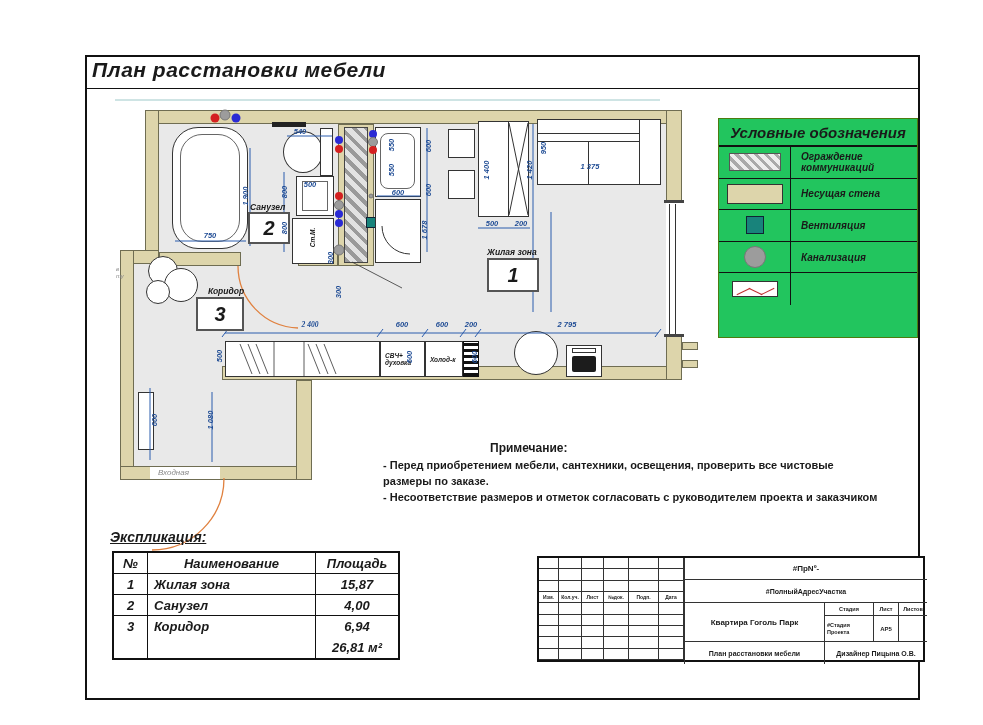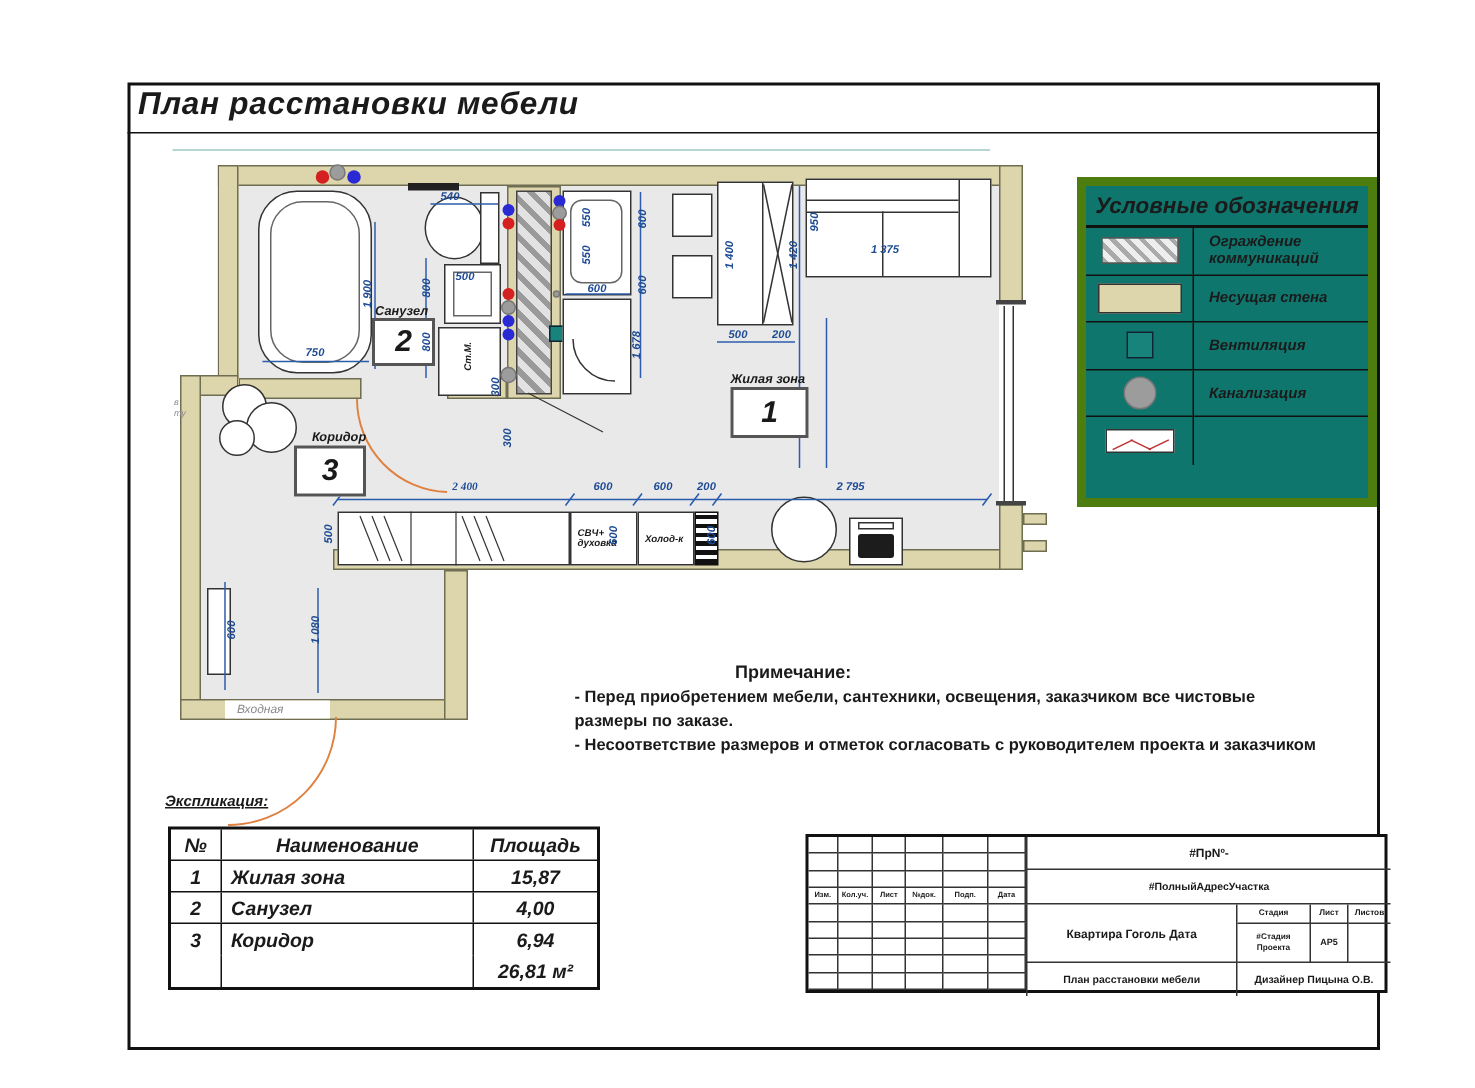--- a/index.html
+++ b/index.html
@@ -26,21 +26,21 @@
   .dim{position:absolute;color:var(--dim);font-size:7.5px;font-weight:bold;font-style:italic;white-space:nowrap;transform:translate(-50%,-50%);z-index:7}
   .dim.v{transform:translate(-50%,-50%) rotate(-90deg)}
   .roomlbl{position:absolute;font-size:8.5px;font-weight:bold;font-style:italic;z-index:7}
   .roombox{position:absolute;background:#fff;border:2px solid #555;display:flex;align-items:center;justify-content:center;font-size:20px;font-weight:bold;font-style:italic;z-index:7}
   .tinylbl{position:absolute;font-size:6.5px;font-weight:bold;font-style:italic;z-index:7;line-height:7px}
   .graylbl{position:absolute;font-size:8px;font-style:italic;color:#8a8a8a;z-index:7}
   svg.overlay{position:absolute;left:0;top:0;z-index:5;pointer-events:none}
   .plan-el{z-index:4}
 
   
-  .legend{position:absolute;left:718px;top:118px;width:200px;height:220px;border:6px solid #4d7c0f;background:#0f766e;z-index:8}
+  .legend{position:absolute;left:718px;top:118px;width:200px;height:220px;border:1px solid #4d7c0f;background:#22c55e;z-index:8}
   .legend-title{height:28px;border-bottom:2px solid #111;display:flex;align-items:center;justify-content:center;font-size:15px;font-weight:bold;font-style:italic}
   .lg-row{height:31.6px;border-bottom:1px solid #111;display:flex}
   .lg-row:last-child{border-bottom:none}
   .lg-sym{width:72px;border-right:1px solid #111;display:flex;align-items:center;justify-content:center;gap:8px}
   .lg-lab{flex:1;display:flex;align-items:center;padding-left:10px;font-size:10px;font-weight:bold;font-style:italic;line-height:11px}
   .lg-wall{width:56px;height:20px;background:var(--wall);border:1px solid #333}
   .lg-hatch{width:52px;height:18px;background:repeating-linear-gradient(45deg,#aaa 0 3px,#eee 3px 7px);border:1px solid #555}
   .lg-vent{width:18px;height:18px;background:var(--vent);border:1px solid #123}
   .lg-sewer{width:22px;height:22px;background:var(--sewer);border:1px solid #777;border-radius:50%}
   .lg-dot{width:13px;height:13px;border-radius:50%}
@@ -49,34 +49,34 @@
   .lg-meter .s1{left:3px;top:9px;transform:rotate(-26deg)}
   .lg-meter .s2{left:15px;top:9px;transform:rotate(26deg)}
   .lg-meter .s3{left:27px;top:9px;transform:rotate(-26deg)}
 
   
   .notes{position:absolute;left:383px;top:441px;width:560px;z-index:8}
   .notes .nt{font-size:12px;font-weight:bold;margin-left:107px;margin-bottom:2px}
   .notes .nl{font-size:11px;font-weight:bold;line-height:16px}
 
   
-  .expl-title{position:absolute;left:110px;top:529px;font-size:10px;font-weight:bold;font-style:italic;text-decoration:underline;z-index:8}
+  .expl-title{position:absolute;left:110px;top:529px;font-size:14px;font-weight:bold;font-style:italic;text-decoration:underline;z-index:8}
   .expl{position:absolute;left:112px;top:551px;width:288px;border:2px solid #111;background:#fff;z-index:8}
   .expl .er{display:flex;border-bottom:1px solid #111;height:21px}
   .expl .er:last-child{border-bottom:none}
   .expl .c1{width:34px;border-right:1px solid #111;display:flex;align-items:center;justify-content:center}
   .expl .c2{width:168px;border-right:1px solid #111;display:flex;align-items:center;padding-left:6px}
   .expl .c3{flex:1;display:flex;align-items:center;justify-content:center}
   .expl .er div{font-size:13px;font-weight:bold;font-style:italic}
   .expl .hdr .c2{justify-content:center;padding-left:0}
 
   
   .stamp{position:absolute;left:537px;top:556px;width:388px;height:106px;border:2px solid #111;background:#fff;z-index:8}
   .stamp .cell{position:absolute;border-right:1px solid #333;border-bottom:1px solid #333;font-size:5px;font-weight:bold;display:flex;align-items:center;justify-content:center;text-align:center;overflow:hidden}
-  .stamp .rt{position:absolute;display:flex;align-items:center;justify-content:center;text-align:center;font-weight:bold}
+  .stamp .rt{position:absolute;display:flex;align-items:center;justify-content:center;font-weight:bold}
 </style>
 </head>
 <body>
 
 <div class="sheet">
 
   <div class="frame"></div>
   <div class="title-underline"></div>
   <div class="page-title">План расстановки мебели</div>
 
@@ -297,21 +297,21 @@
               <i class="s2"></i>
               <i class="s3"></i>
             </div>
           </div>
         </div>
       </div>
   </div>
 
   <div class="notes">
     <div class="nt">Примечание:</div>
-    <div class="nl">- Перед приобретением        мебели, сантехники, освещения,  заказчиком все чистовые</div>
+    <div class="nl">- Перед приобретением        мебели, сантехники, освещения,  проверить все чистовые</div>
     <div class="nl">размеры по заказе.</div>
     <div class="nl">- Несоответствие размеров и отметок согласовать с руководителем проекта и заказчиком</div>
   </div>
 
   <div class="expl-title">Экспликация:</div>
   <div class="expl">
     <div class="er hdr">
       <div class="c1">№</div>
       <div class="c2">Наименование</div>
       <div class="c3">Площадь</div>
@@ -392,21 +392,21 @@
         <div class="cell" style="left: 120px; top: 79.3333px; width: 25px; height: 11.3333px;"></div>
         <div class="cell" style="left: 0px; top: 90.6667px; width: 20px; height: 11.3333px;"></div>
         <div class="cell" style="left: 20px; top: 90.6667px; width: 23px; height: 11.3333px;"></div>
         <div class="cell" style="left: 43px; top: 90.6667px; width: 22px; height: 11.3333px;"></div>
         <div class="cell" style="left: 65px; top: 90.6667px; width: 25px; height: 11.3333px;"></div>
         <div class="cell" style="left: 90px; top: 90.6667px; width: 30px; height: 11.3333px;"></div>
         <div class="cell" style="left: 120px; top: 90.6667px; width: 25px; height: 11.3333px;"></div>
       </div>
     <div class="rt" style="left:145px;top:0;width:243px;height:22px;border-left:1px solid #333;border-bottom:1px solid #333;font-size:8px">#ПрNº-</div>
     <div class="rt" style="left:145px;top:22px;width:243px;height:23px;border-left:1px solid #333;border-bottom:1px solid #333;font-size:7px">#ПолныйАдресУчастка</div>
-    <div class="rt" style="left:145px;top:45px;width:141px;height:39px;border-left:1px solid #333;border-right:1px solid #333;border-bottom:1px solid #333;font-size:8px">Квартира Гоголь Дата</div>
+    <div class="rt" style="left:145px;top:45px;width:141px;height:39px;border-left:1px solid #333;border-right:1px solid #333;border-bottom:1px solid #333;font-size:8px">Квартира Гоголь Парк</div>
     <div class="rt" style="left:286px;top:45px;width:49px;height:13px;border-right:1px solid #333;border-bottom:1px solid #333;font-size:5.5px">Стадия</div>
     <div class="rt" style="left:335px;top:45px;width:25px;height:13px;border-right:1px solid #333;border-bottom:1px solid #333;font-size:5.5px">Лист</div>
     <div class="rt" style="left:360px;top:45px;width:28px;height:13px;border-bottom:1px solid #333;font-size:5.5px">Листов</div>
     <div class="rt" style="left:286px;top:58px;width:49px;height:26px;border-right:1px solid #333;border-bottom:1px solid #333;font-size:5.5px;line-height:7px;padding:0 2px">#Стадия Проекта</div>
     <div class="rt" style="left:335px;top:58px;width:25px;height:26px;border-right:1px solid #333;border-bottom:1px solid #333;font-size:6px">АР5</div>
     <div class="rt" style="left:360px;top:58px;width:28px;height:26px;border-bottom:1px solid #333;font-size:6px"></div>
     <div class="rt" style="left:145px;top:84px;width:141px;height:22px;border-left:1px solid #333;border-right:1px solid #333;font-size:7px">План расстановки мебели</div>
     <div class="rt" style="left:286px;top:84px;width:102px;height:22px;font-size:7px">Дизайнер Пицына О.В.</div>
   </div>
 

